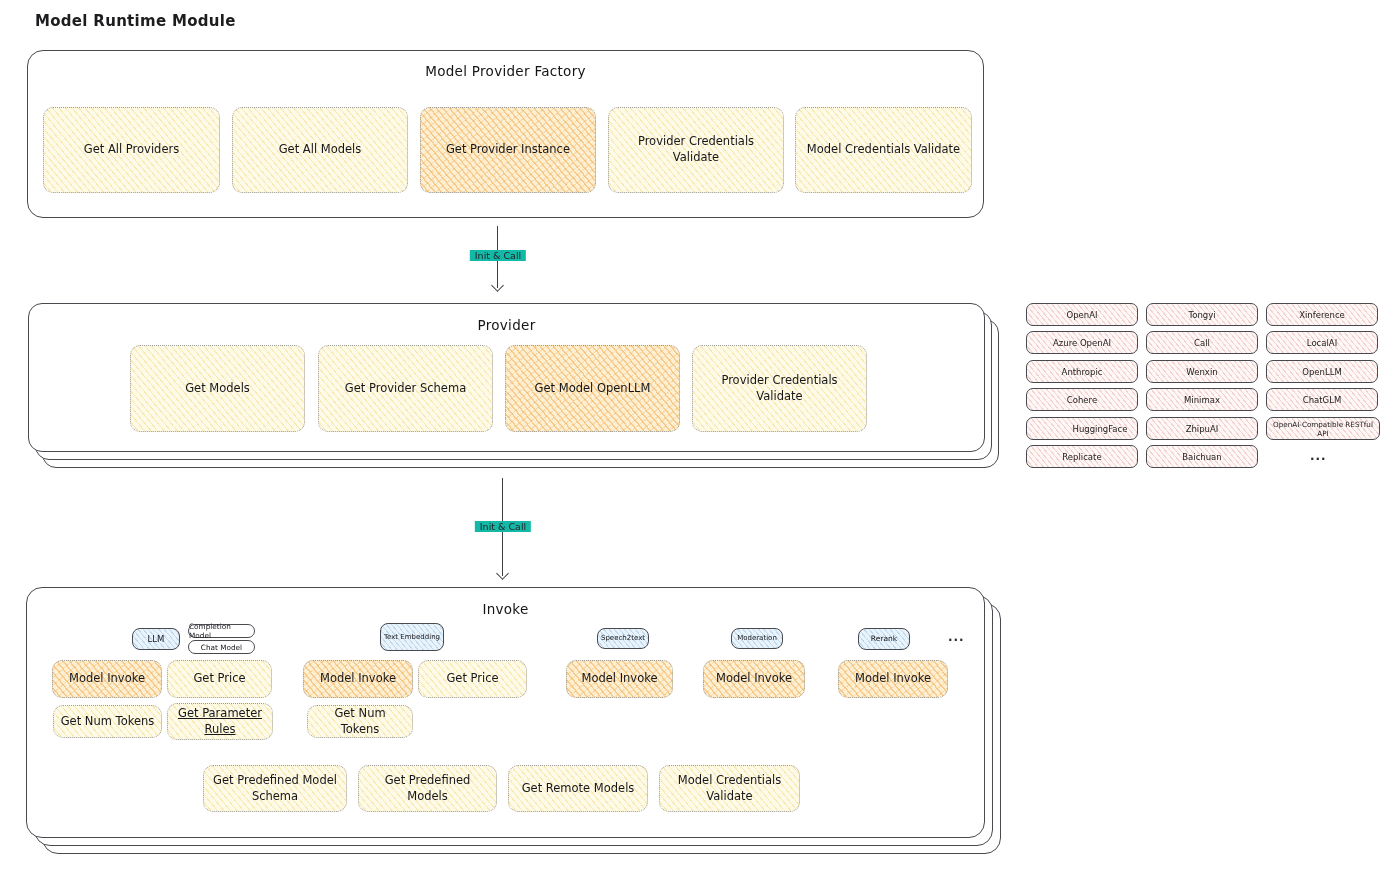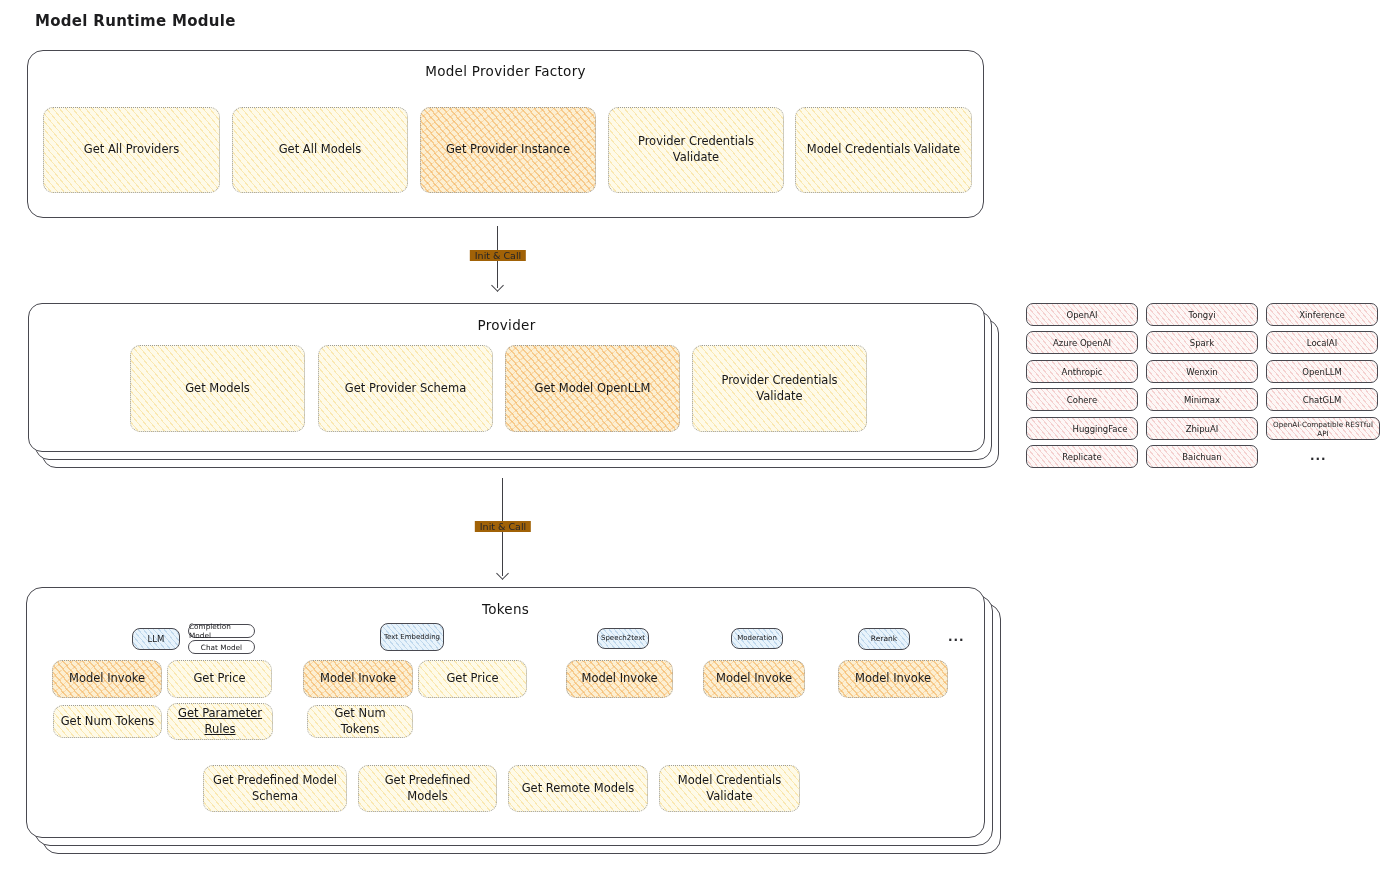--- a/index.html
+++ b/index.html
@@ -46,21 +46,21 @@
   .minipill{
     display:flex;align-items:center;justify-content:center;text-align:left;
     border:1.3px solid #494950;border-radius:7px;font-size:7.3px;color:#17171a;background:#fff;
   }
   .vline{width:0;border-left:1.6px solid #3f3f44;}
   .arrowhead{
     width:9px;height:9px;border-left:1.6px solid #3f3f44;border-bottom:1.6px solid #3f3f44;
     transform:rotate(-45deg);
   }
   .arrow-label{
-    background:#a16207;padding:0 5px;font-size:9.5px;color:#242428;white-space:nowrap;
+    background:#14b8a6;padding:0 5px;font-size:9.5px;color:#242428;white-space:nowrap;
     transform:translateX(-50%);
   }
   .ellipsis{font-size:12px;font-weight:bold;color:#2a2a2e;letter-spacing:1px;}
 </style>
 </head>
 <body>
 
 <div class="canvas">
 
   <div class="abs page-title" style="left:35px;top:12px;">Model Runtime Module</div>
@@ -86,21 +86,21 @@
   <div class="abs btn cream" style="left:130px;top:345px;width:175px;height:87px;">Get Models</div>
   <div class="abs btn cream" style="left:318px;top:345px;width:175px;height:87px;">Get Provider Schema</div>
   <div class="abs btn orange" style="left:505px;top:345px;width:175px;height:87px;">Get Model OpenLLM</div>
   <div class="abs btn cream" style="left:692px;top:345px;width:175px;height:87px;">Provider Credentials Validate</div>
 
   <div class="abs pinkbox" style="left:1026px;top:303px;width:112px;height:23px;">OpenAI</div>
   <div class="abs pinkbox" style="left:1146px;top:303px;width:112px;height:23px;">Tongyi</div>
   <div class="abs pinkbox" style="left:1266px;top:303px;width:112px;height:23px;">Xinference</div>
 
   <div class="abs pinkbox" style="left:1026px;top:331px;width:112px;height:23px;">Azure OpenAI</div>
-  <div class="abs pinkbox" style="left:1146px;top:331px;width:112px;height:23px;">Spark</div>
+  <div class="abs pinkbox" style="left:1146px;top:331px;width:112px;height:23px;">Call</div>
   <div class="abs pinkbox" style="left:1266px;top:331px;width:112px;height:23px;">LocalAI</div>
 
   <div class="abs pinkbox" style="left:1026px;top:360px;width:112px;height:23px;">Anthropic</div>
   <div class="abs pinkbox" style="left:1146px;top:360px;width:112px;height:23px;">Wenxin</div>
   <div class="abs pinkbox" style="left:1266px;top:360px;width:112px;height:23px;">OpenLLM</div>
 
   <div class="abs pinkbox" style="left:1026px;top:388px;width:112px;height:23px;">Cohere</div>
   <div class="abs pinkbox" style="left:1146px;top:388px;width:112px;height:23px;">Minimax</div>
   <div class="abs pinkbox" style="left:1266px;top:388px;width:112px;height:23px;">ChatGLM</div>
 
@@ -112,21 +112,21 @@
   <div class="abs pinkbox" style="left:1146px;top:445px;width:112px;height:23px;">Baichuan</div>
   <div class="abs ellipsis" style="left:1310px;top:449px;">...</div>
 
   <div class="abs vline" style="left:502px;top:478px;height:98px;"></div>
   <div class="abs arrowhead" style="left:498px;top:569px;"></div>
   <div class="abs arrow-label" style="left:503px;top:521px;">Init &amp; Call</div>
 
   <div class="abs frame" style="left:42px;top:603px;width:959px;height:251px;"></div>
   <div class="abs frame" style="left:34px;top:595px;width:959px;height:251px;"></div>
   <div class="abs frame" style="left:26px;top:587px;width:959px;height:251px;"></div>
-  <div class="abs frame-title" style="left:26px;top:601px;width:959px;">Tokens</div>
+  <div class="abs frame-title" style="left:26px;top:601px;width:959px;">Invoke</div>
 
   <div class="abs pill" style="left:132px;top:628px;width:48px;height:22px;font-size:8.5px;">LLM</div>
   <div class="abs minipill" style="left:188px;top:624px;width:67px;height:14px;">Completion Model</div>
   <div class="abs minipill" style="left:188px;top:640px;width:67px;height:14px;">Chat Model</div>
   <div class="abs pill" style="left:380px;top:623px;width:64px;height:28px;font-size:7px;">Text Embedding</div>
   <div class="abs pill" style="left:597px;top:628px;width:52px;height:21px;font-size:7px;">Speech2text</div>
   <div class="abs pill" style="left:731px;top:628px;width:52px;height:21px;font-size:7px;">Moderation</div>
   <div class="abs pill" style="left:858px;top:628px;width:52px;height:22px;font-size:7.5px;">Rerank</div>
   <div class="abs ellipsis" style="left:948px;top:630px;">...</div>
 

